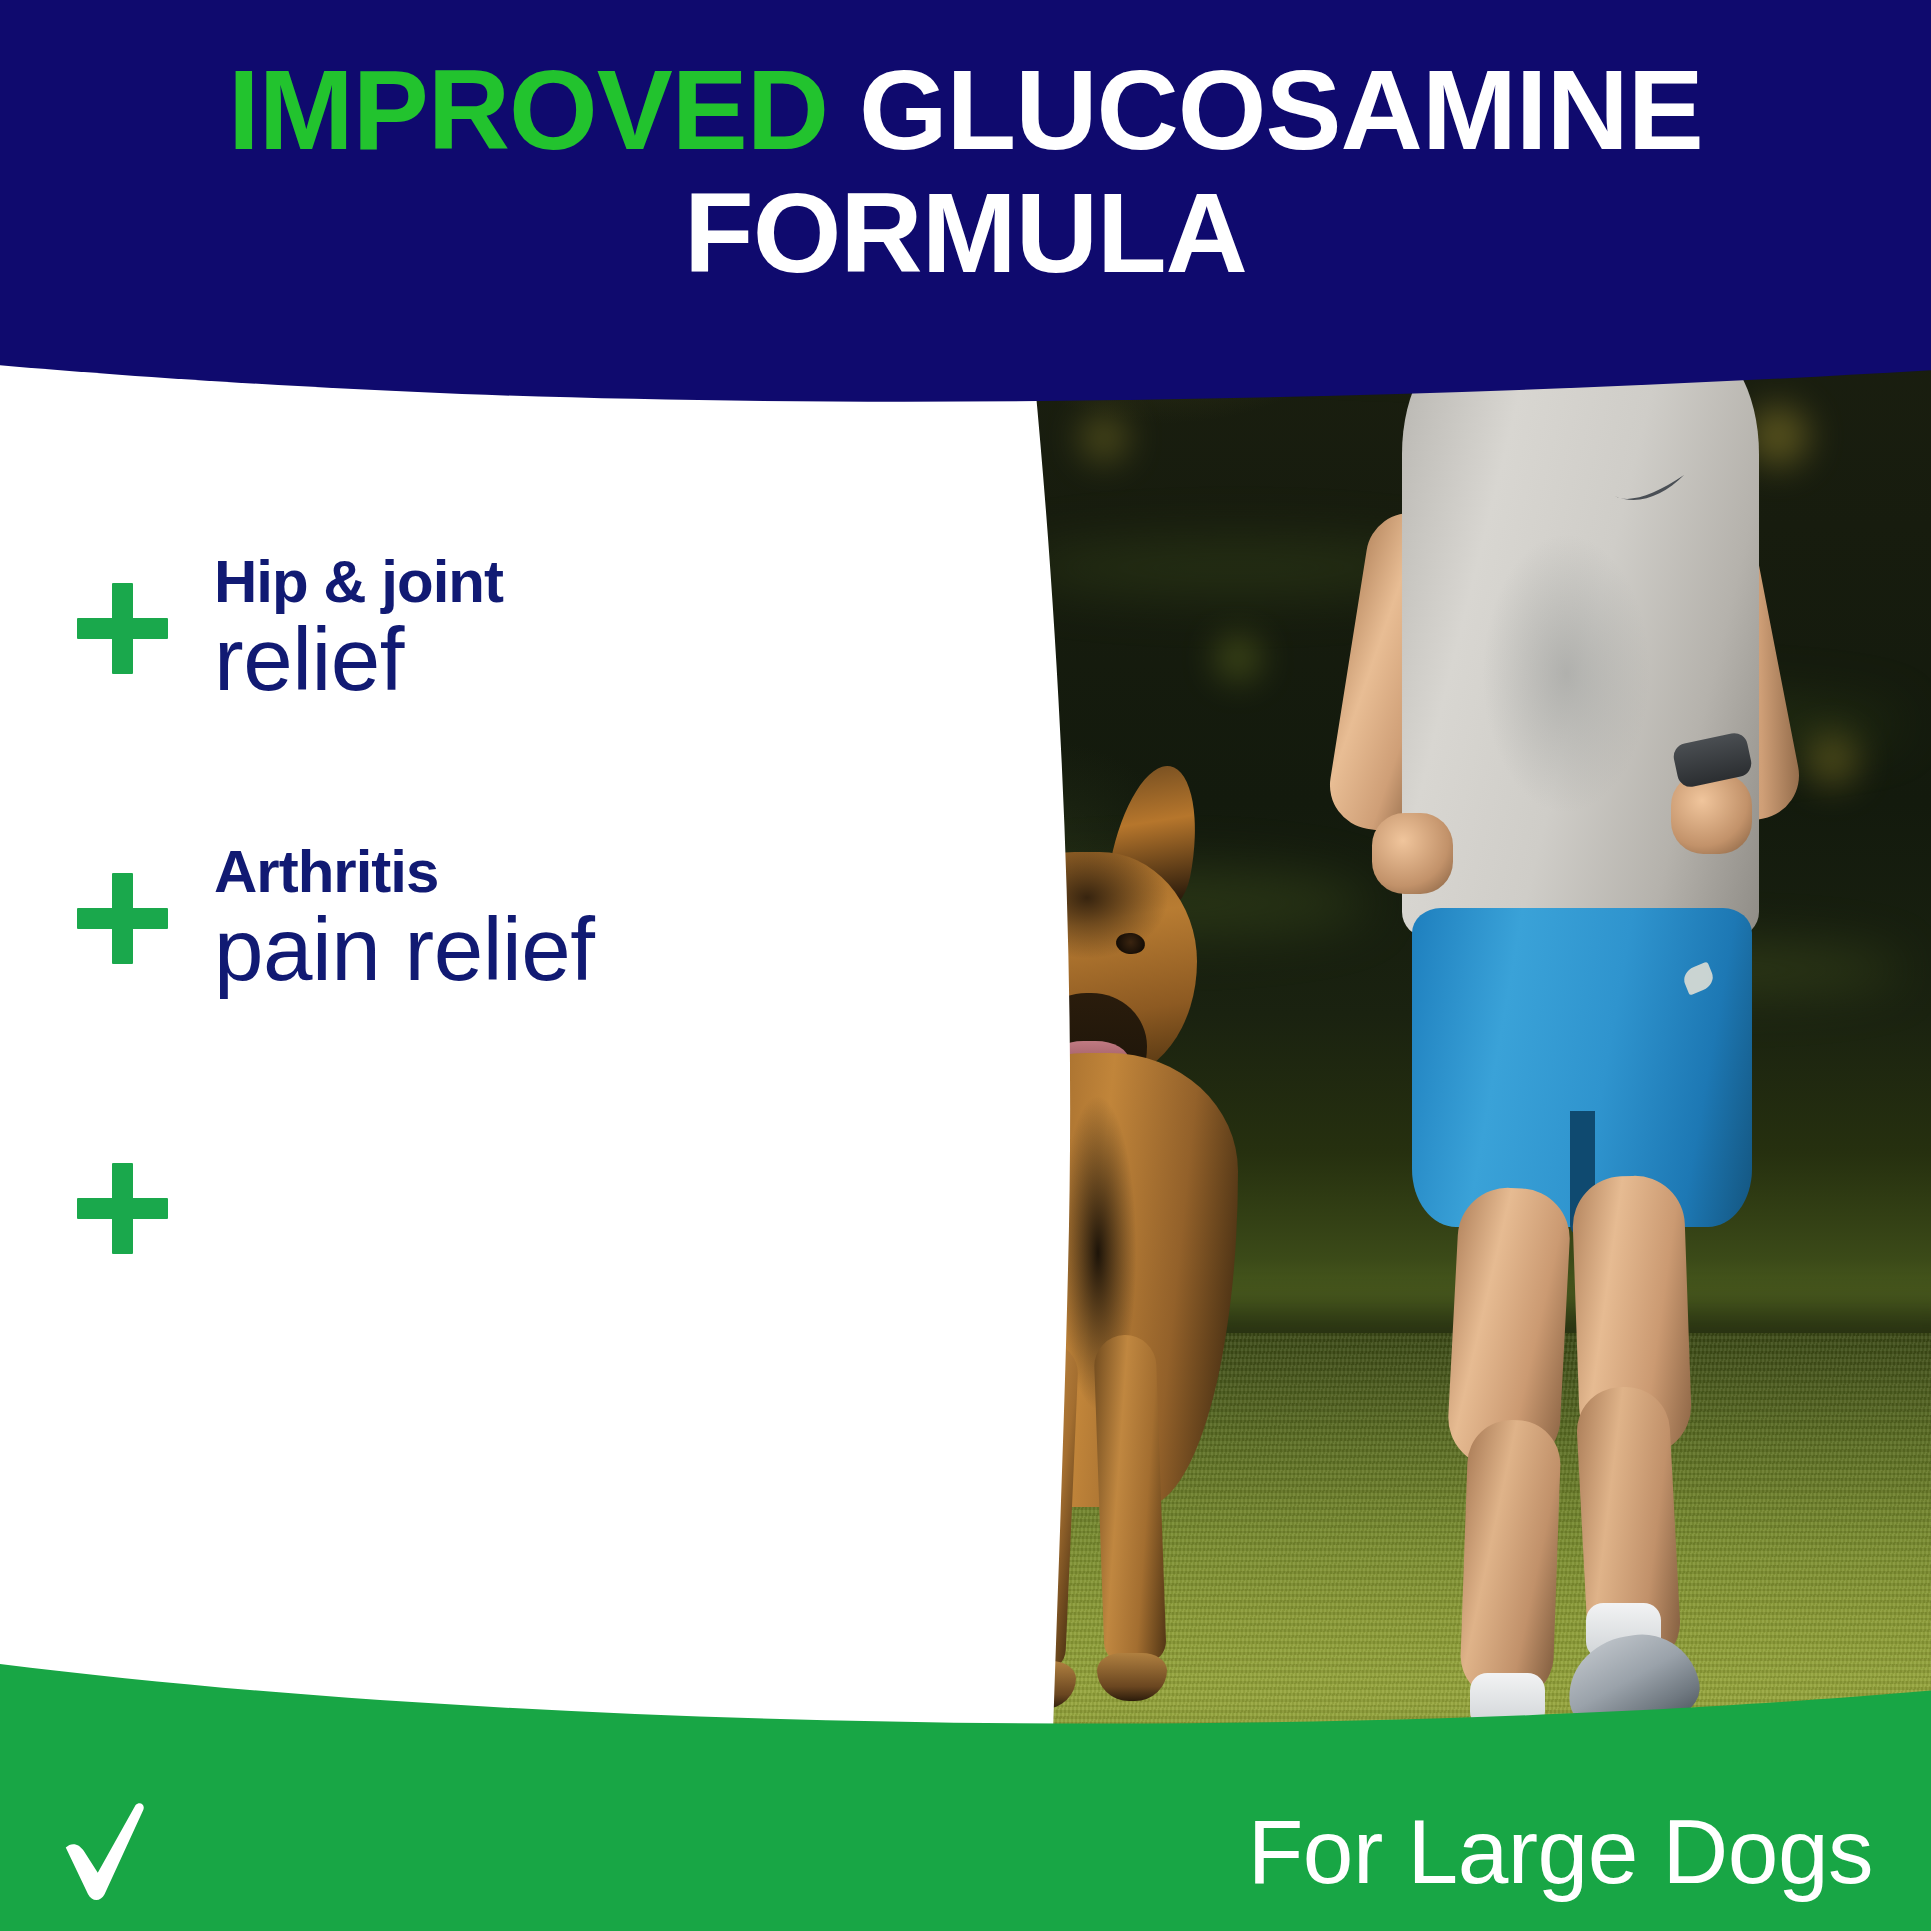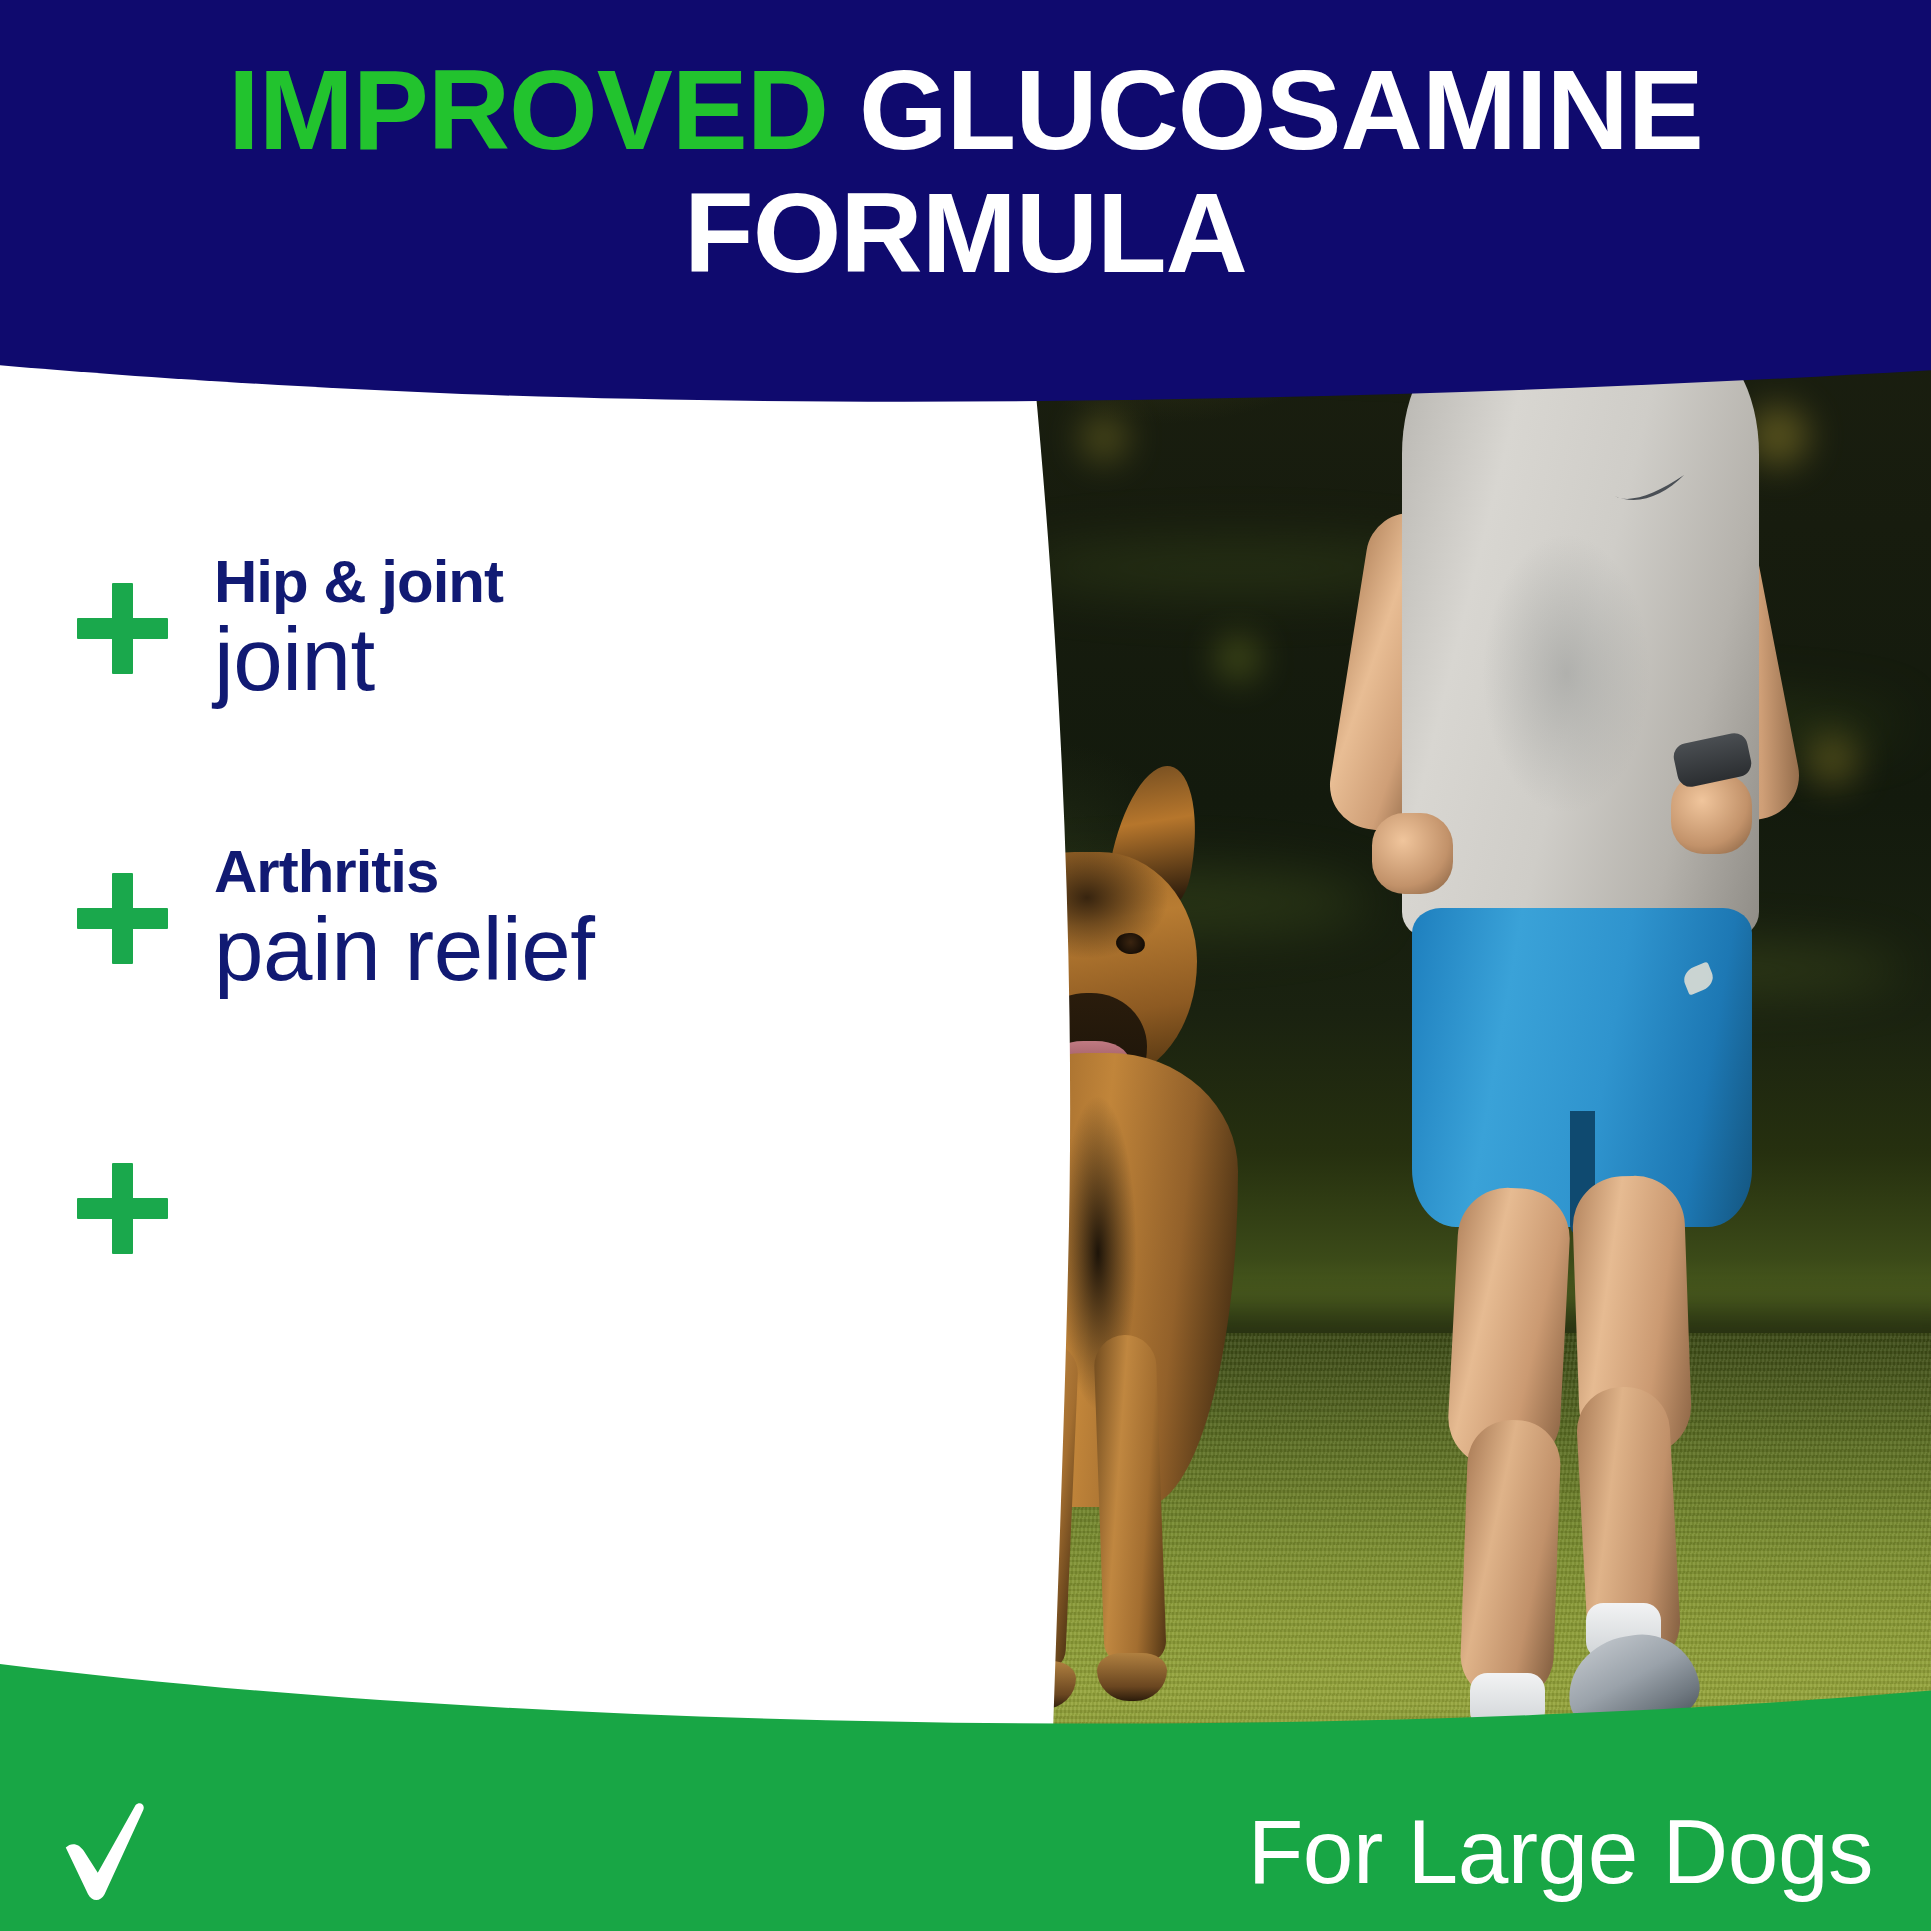--- a/index.html
+++ b/index.html
@@ -465,21 +465,21 @@
   </div>
 
   <div class="white-panel"></div>
 
   <div class="bullets">
 
     <div class="bullet">
       <span class="plus"></span>
       <span class="bullet-text">
         <span class="bt-bold">Hip &amp; joint</span>
-        <span class="bt-reg">joint</span>
+        <span class="bt-reg">relief</span>
       </span>
     </div>
 
     <div class="bullet">
       <span class="plus"></span>
       <span class="bullet-text">
         <span class="bt-bold">Arthritis</span>
         <span class="bt-reg">pain relief</span>
       </span>
     </div>

